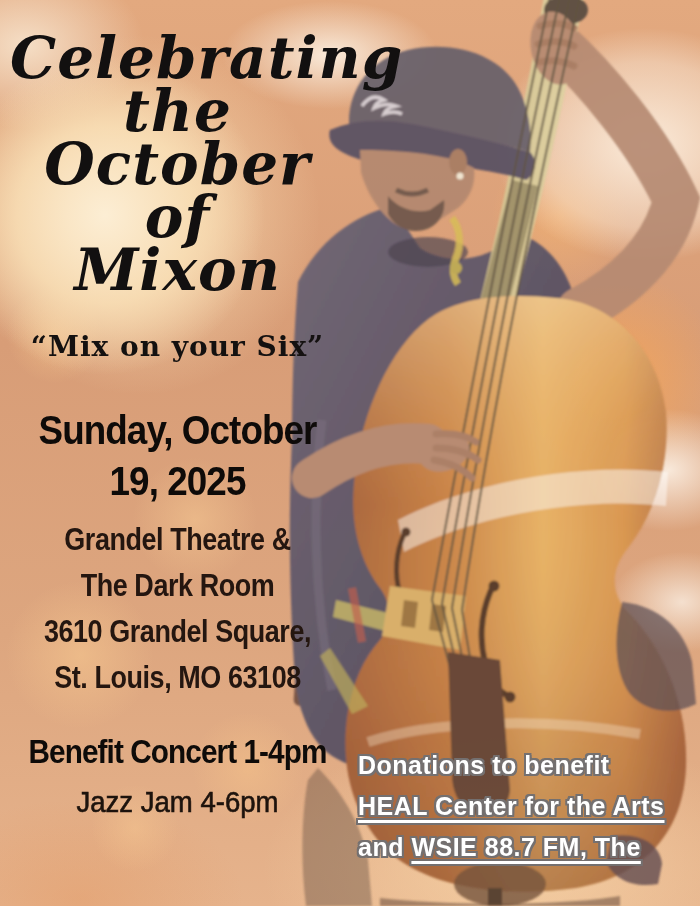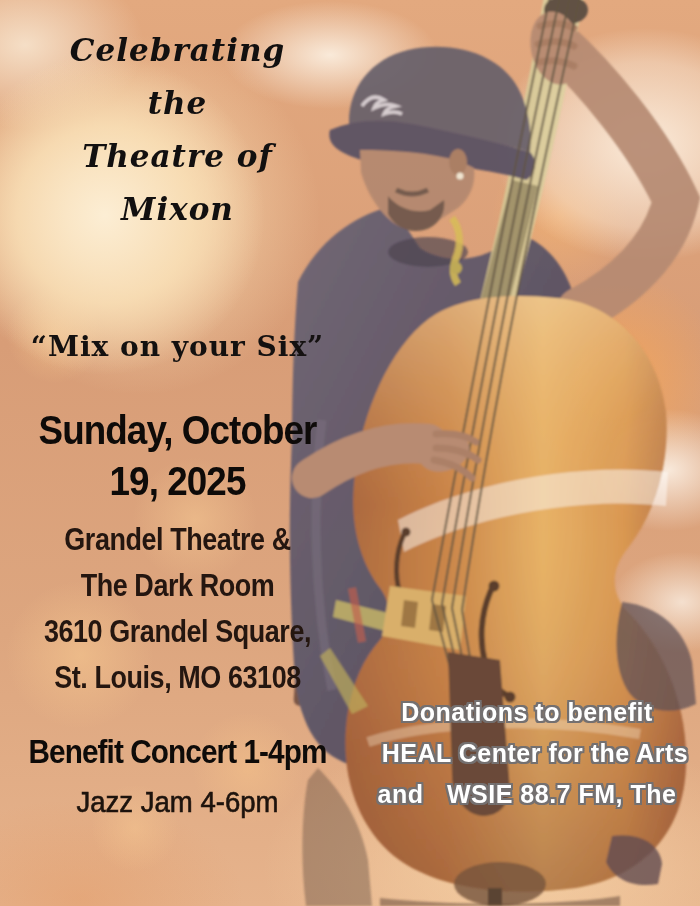--- a/index.html
+++ b/index.html
@@ -29,24 +29,24 @@
       radial-gradient(circle 72px  at 248px 768px, rgba(245,194,138,.55), rgba(245,194,138,0) 78%),
       radial-gradient(circle 56px  at 135px 828px, rgba(246,199,145,.5), rgba(246,199,145,0) 78%),
       radial-gradient(ellipse 330px 185px at 520px 868px, rgba(250,218,172,.7), rgba(250,218,172,0) 78%),
       radial-gradient(ellipse 210px 130px at 80px 900px,  rgba(226,150,96,.4),  rgba(226,150,96,0) 78%),
       linear-gradient(180deg,#e3a97f 0%,#d89d77 38%,#dda67f 70%,#e6b38c 100%);
   }
   .photo{position:absolute;inset:0;}
   
   .block{position:absolute;left:10px;width:335px;text-align:center;}
   .title{
-    top:24px;
+    top:32px;
     font-family:"DejaVu Serif", serif;
     font-style:italic;font-weight:bold;
-    font-size:31px;line-height:53px;
+    font-size:58px;line-height:53px;
     color:#121010;letter-spacing:1px;
   }
   .tagline{
     top:330px;
     font-family:"DejaVu Serif", serif;
     font-weight:bold;
     font-size:28px;color:#141110;letter-spacing:1px;
   }
   .date{
     top:405px;
@@ -66,34 +66,34 @@
     color:#0e0b09;letter-spacing:-1px;
     transform:scaleX(.9);
   }
   .jam{
     top:786px;
     font-weight:normal;font-size:29px;
     color:#1d130d;-webkit-text-stroke:.6px #1d130d;
     transform:scaleX(.95);
   }
   .donation{
-    position:absolute;left:358px;top:692px;width:338px;
-    text-align:center;
+    position:absolute;left:358px;top:745px;width:338px;
+    text-align:left;
     font-weight:bold;font-size:25px;line-height:41px;
     color:#ffffff;letter-spacing:.5px;
     text-shadow:
       -2px -2px 0 #747070, 2px -2px 0 #747070,
       -2px  2px 0 #747070, 2px  2px 0 #747070,
       -2px  0   0 #747070, 2px  0   0 #747070,
        0   -2px 0 #747070, 0    2px 0 #747070;
   }
   .donation .u{
+    text-decoration:underline;
     text-decoration-thickness:2.5px;
     text-underline-offset:5px;
-    margin-left:16px;
   }
 </style>
 </head>
 <body>
 
 <div class="poster">
   <div class="bg"></div>
 
   <svg class="photo" viewBox="0 0 700 906" width="700" height="906" aria-hidden="true">
     <defs>
@@ -211,21 +211,21 @@
       <ellipse cx="500" cy="884" rx="46" ry="22" fill="#6b4a35" opacity=".8"></ellipse>
       <rect x="488" y="888" width="14" height="18" fill="#4e382a"></rect>
       <path d="M612 836 C640 832 660 844 662 864 L658 884 C634 888 614 880 606 862 Z" fill="#55424a" opacity=".8"></path>
       <path d="M380 898 C450 906 560 906 620 896 L620 906 L380 906 Z" fill="#5f4533" opacity=".55"></path>
     </g>
   </svg>
 
   <div class="block title">
     <div>Celebrating</div>
     <div>the</div>
-    <div>Theatre of</div>
+    <div>October of</div>
     <div>Mixon</div>
   </div>
 
   <div class="block tagline">“Mix on your Six”</div>
 
   <div class="block date">
     <div>Sunday, October</div>
     <div>19, 2025</div>
   </div>
 

